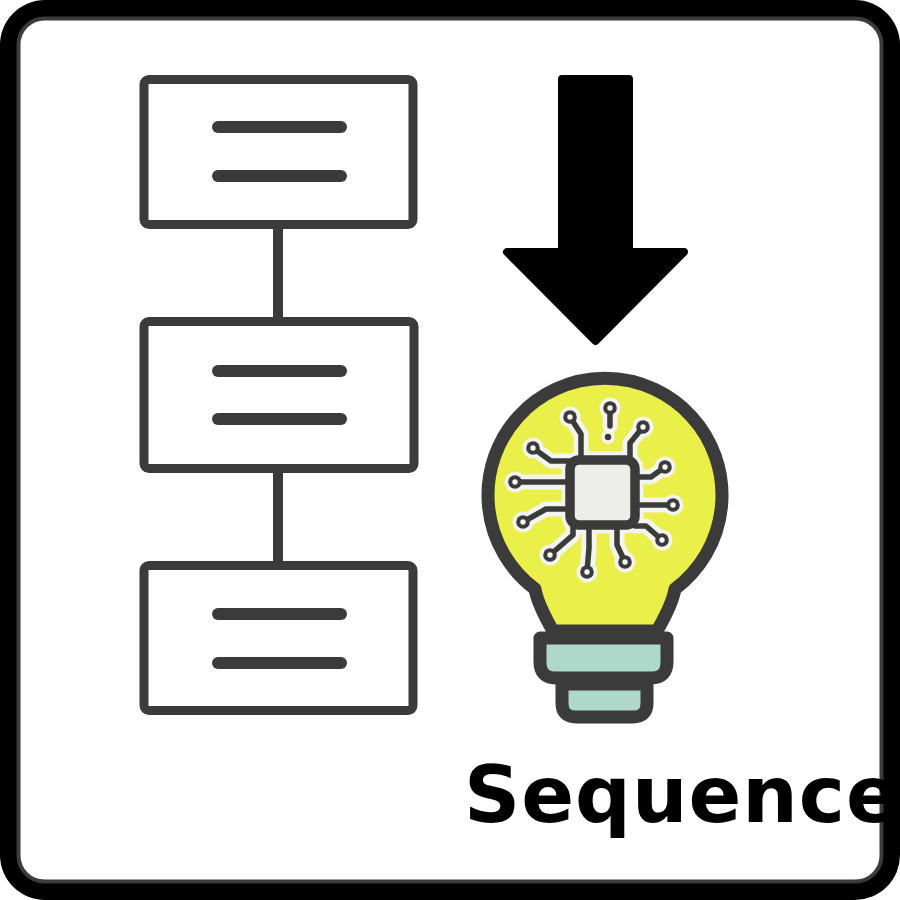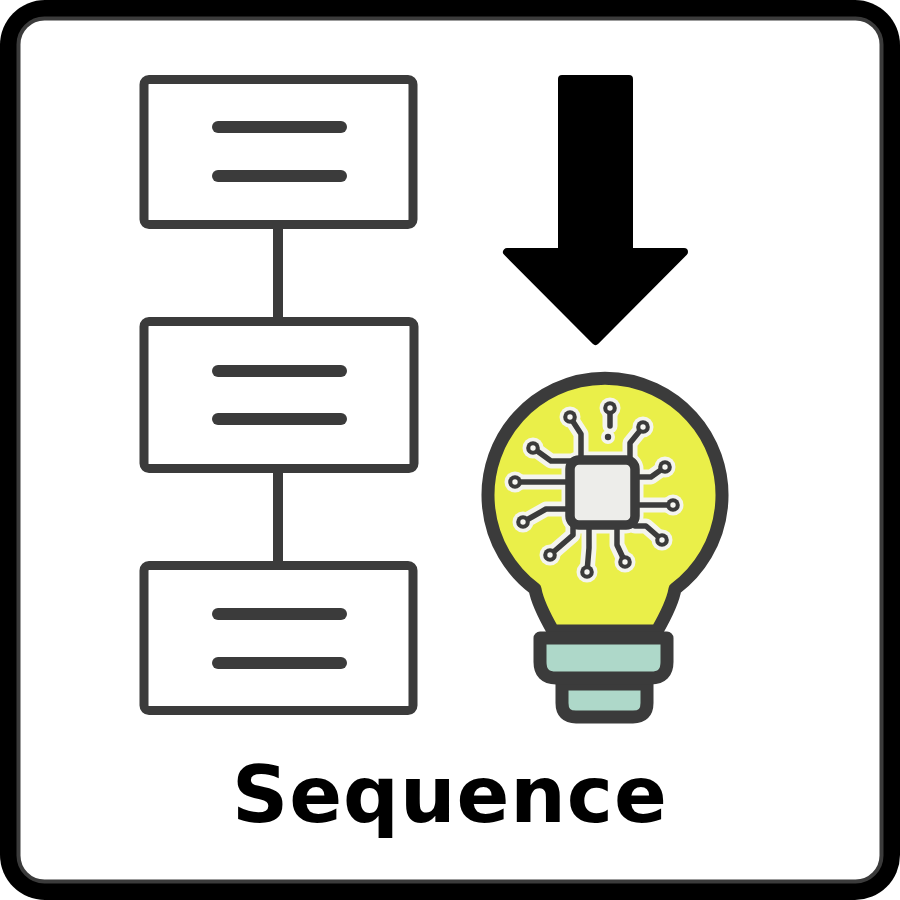--- a/index.html
+++ b/index.html
@@ -128,14 +128,14 @@
       <circle cx="550" cy="555" r="2.7"></circle>
       <circle cx="587" cy="572" r="2.7"></circle>
       <circle cx="625" cy="562" r="2.7"></circle>
       <circle cx="662" cy="540" r="2.7"></circle>
       <circle cx="673" cy="505" r="2.7"></circle>
       <circle cx="665" cy="467" r="2.7"></circle>
     </g>
   </g>
 </svg>
 
-  <div class="caption" style="color: rgb(0, 0, 0);">Sequence</div>
+  <div class="caption" style="color: rgb(0, 0, 0); text-align: right;">Sequence</div>
 </div>
 
 </body></html>

